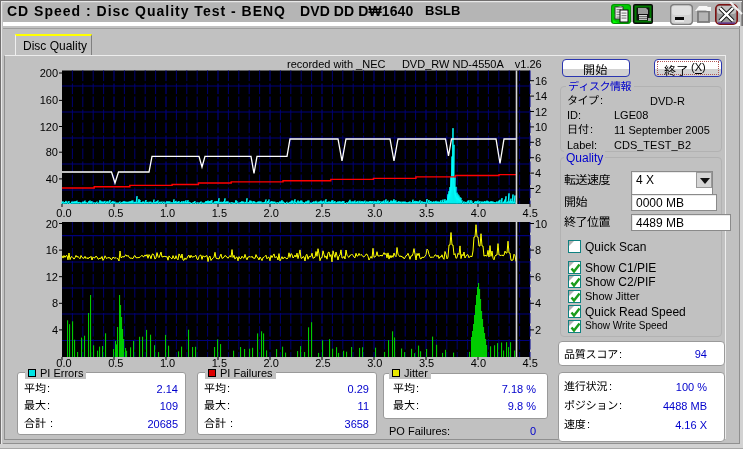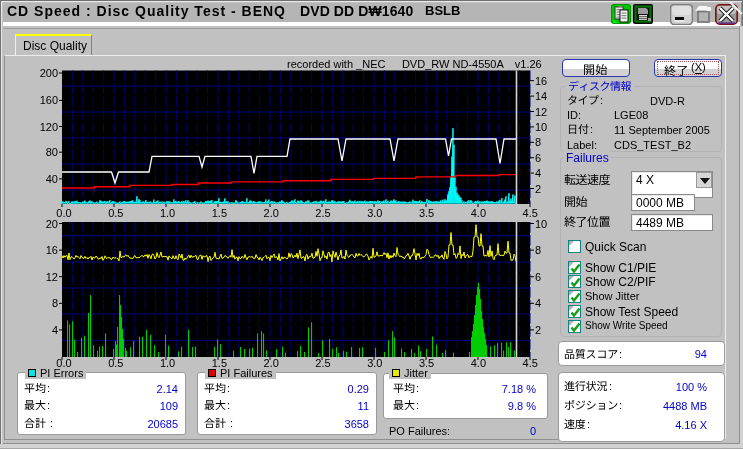--- a/index.html
+++ b/index.html
@@ -554,21 +554,21 @@
         <use href="#g13"></use>
       </g>
       <g transform="translate(11.0,9.2) scale(0.0110,-0.0110)">
         <use href="#g14"></use>
       </g>
     </svg><span class="lbl" style="position:static">:</span></div>
 <div class="lbl blue" style="left:614px;top:124px">11 September 2005</div>
 <div class="lbl" style="left:567px;top:139px">Label:</div>
 <div class="lbl blue" style="left:614px;top:139px">CDS_TEST_B2</div>
 <div class="gbox" style="left:560px;top:157px;width:162px;height:180px"></div>
-<div class="abs" style="left:564px;top:151px;background:#c1c1c1;padding:0 2px;font-size:12px;color:#0000cc">Failures</div>
+<div class="abs" style="left:564px;top:151px;background:#c1c1c1;padding:0 2px;font-size:12px;color:#0000cc">Quality</div>
 <div class="abs" style="left:564px;top:174px"><svg width="47" height="14" style="vertical-align:-3.9px" fill="#000">
       <g transform="translate(0.0,10.1) scale(0.0120,-0.0120)">
         <use href="#g15"></use>
       </g>
       <g transform="translate(11.5,10.1) scale(0.0120,-0.0120)">
         <use href="#g16"></use>
       </g>
       <g transform="translate(23.0,10.1) scale(0.0120,-0.0120)">
         <use href="#g17"></use>
       </g>
@@ -580,36 +580,36 @@
       <span style="position:absolute;left:3px;top:5px;width:0;height:0;border-left:5px solid transparent;border-right:5px solid transparent;border-top:6px solid #111"></span>
     </span></div>
 <div class="abs" style="left:564px;top:196px"><svg width="24" height="14" style="vertical-align:-3.9px" fill="#000">
       <g transform="translate(0.0,10.1) scale(0.0120,-0.0120)">
         <use href="#g0"></use>
       </g>
       <g transform="translate(11.5,10.1) scale(0.0120,-0.0120)">
         <use href="#g1"></use>
       </g>
     </svg></div>
-<div class="tbx" style="left:631px;top:194px;width:64px;height:17px">0000 MB</div>
+<div class="tbx" style="left:631px;top:194px;width:86px;height:17px">0000 MB</div>
 <div class="abs" style="left:564px;top:216px"><svg width="47" height="14" style="vertical-align:-3.9px" fill="#000">
       <g transform="translate(0.0,10.1) scale(0.0120,-0.0120)">
         <use href="#g2"></use>
       </g>
       <g transform="translate(11.5,10.1) scale(0.0120,-0.0120)">
         <use href="#g3"></use>
       </g>
       <g transform="translate(23.0,10.1) scale(0.0120,-0.0120)">
         <use href="#g19"></use>
       </g>
       <g transform="translate(34.5,10.1) scale(0.0120,-0.0120)">
         <use href="#g20"></use>
       </g>
     </svg></div>
-<div class="tbx" style="left:631px;top:214px;width:82px;height:17px">4489 MB</div>
+<div class="tbx" style="left:631px;top:214px;width:100px;height:17px">4489 MB</div>
 <div class="cb" style="left:568px;top:240px">
     <span style="position:absolute;left:0;top:0;width:0;height:0;border-top:5px solid #b0b0b0;border-right:5px solid transparent"></span>
   </div>
 <div class="lbl" style="left:585px;top:240px;font-size:12px">Quick Scan</div>
 <div class="cb" style="left:568px;top:261px">
     <span style="position:absolute;left:0;top:0;width:0;height:0;border-top:5px solid #b0b0b0;border-right:5px solid transparent"></span>
     <svg width="13" height="13" style="position:absolute;left:0;top:0">
       <path d="M2.5 6.5 L5 9.5 L10.5 2.5" stroke="#1a9c1a" stroke-width="2.4" fill="none"></path>
     </svg>
   </div>
@@ -627,21 +627,21 @@
       <path d="M2.5 6.5 L5 9.5 L10.5 2.5" stroke="#1a9c1a" stroke-width="2.4" fill="none"></path>
     </svg>
   </div>
 <div class="lbl" style="left:585px;top:290px;font-size:11px">Show Jitter</div>
 <div class="cb" style="left:568px;top:305px">
     <span style="position:absolute;left:0;top:0;width:0;height:0;border-top:5px solid #b0b0b0;border-right:5px solid transparent"></span>
     <svg width="13" height="13" style="position:absolute;left:0;top:0">
       <path d="M2.5 6.5 L5 9.5 L10.5 2.5" stroke="#1a9c1a" stroke-width="2.4" fill="none"></path>
     </svg>
   </div>
-<div class="lbl" style="left:585px;top:305px;font-size:12px">Show Test Speed</div>
+<div class="lbl" style="left:585px;top:305px;font-size:12px">Quick Read Speed</div>
 <div class="cb" style="left:568px;top:320px">
     <span style="position:absolute;left:0;top:0;width:0;height:0;border-top:5px solid #b0b0b0;border-right:5px solid transparent"></span>
     <svg width="13" height="13" style="position:absolute;left:0;top:0">
       <path d="M2.5 6.5 L5 9.5 L10.5 2.5" stroke="#1a9c1a" stroke-width="2.4" fill="none"></path>
     </svg>
   </div>
 <div class="lbl" style="left:585px;top:320px;font-size:10px">Show Write Speed</div>
 <div class="wbox" style="left:558px;top:341px;width:167px;height:25px;border-radius:4px"></div>
 <div class="abs" style="left:564px;top:348px"><svg width="55" height="13" style="vertical-align:-3.8px" fill="#000">
       <g transform="translate(0.0,9.2) scale(0.0110,-0.0110)">

